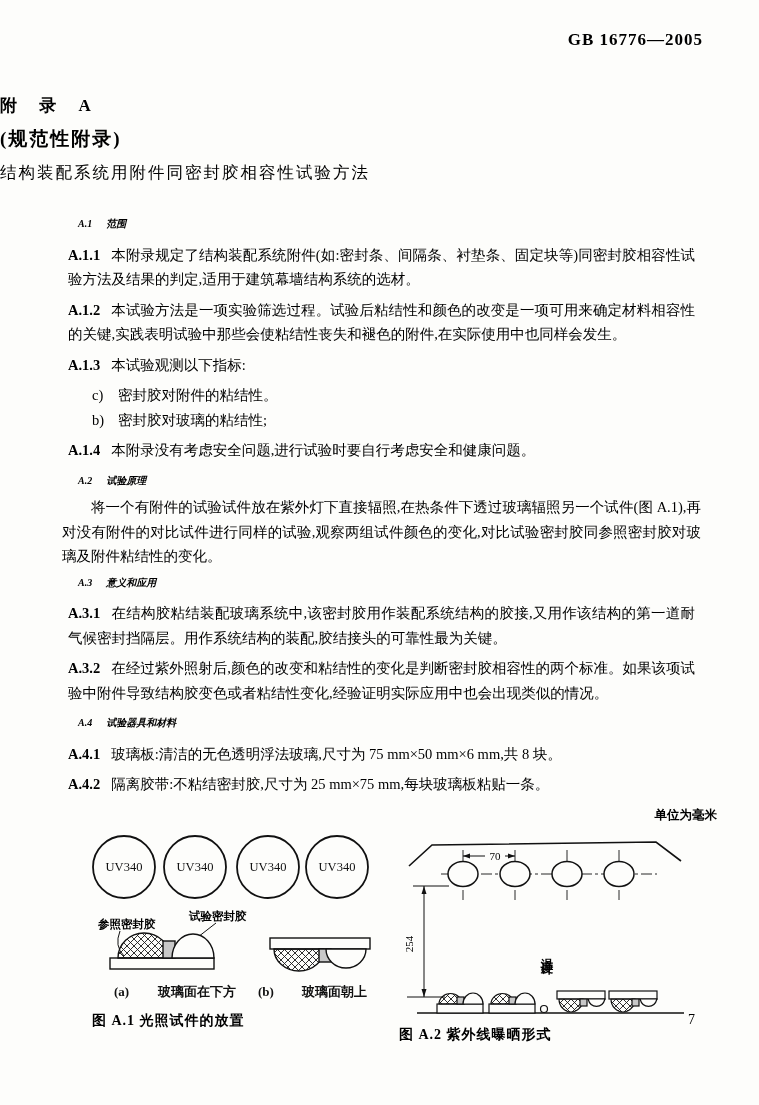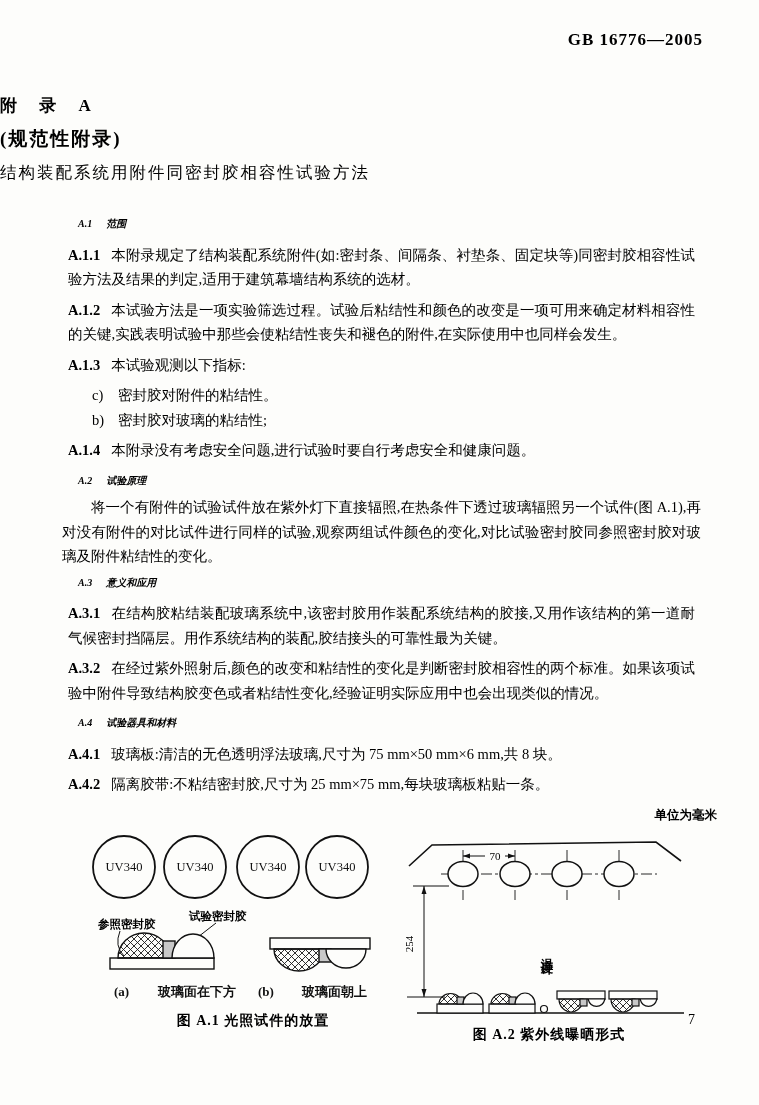--- a/index.html
+++ b/index.html
@@ -41,21 +41,21 @@
     text-align:right;
     padding-right:42px;
     font-size:12.5px;
     font-weight:bold;
     margin-top:10px;
   }
   .figs{position:relative;height:225px;margin-top:2px;}
   .fig1{position:absolute;left:84px;top:8px;width:322px;margin-left:8px;}
   .fig2{position:absolute;left:399px;top:2px;width:300px;}
   .fig-caption{
-    text-align:center;
+    text-align:left;
     font-weight:bold;
     font-size:14px;
     margin-top:6px;
     letter-spacing:1px;
   }
   .thermo-label{
     position:absolute;
     left:139px;top:120px;
     writing-mode:vertical-rl;
     font-weight:bold;

